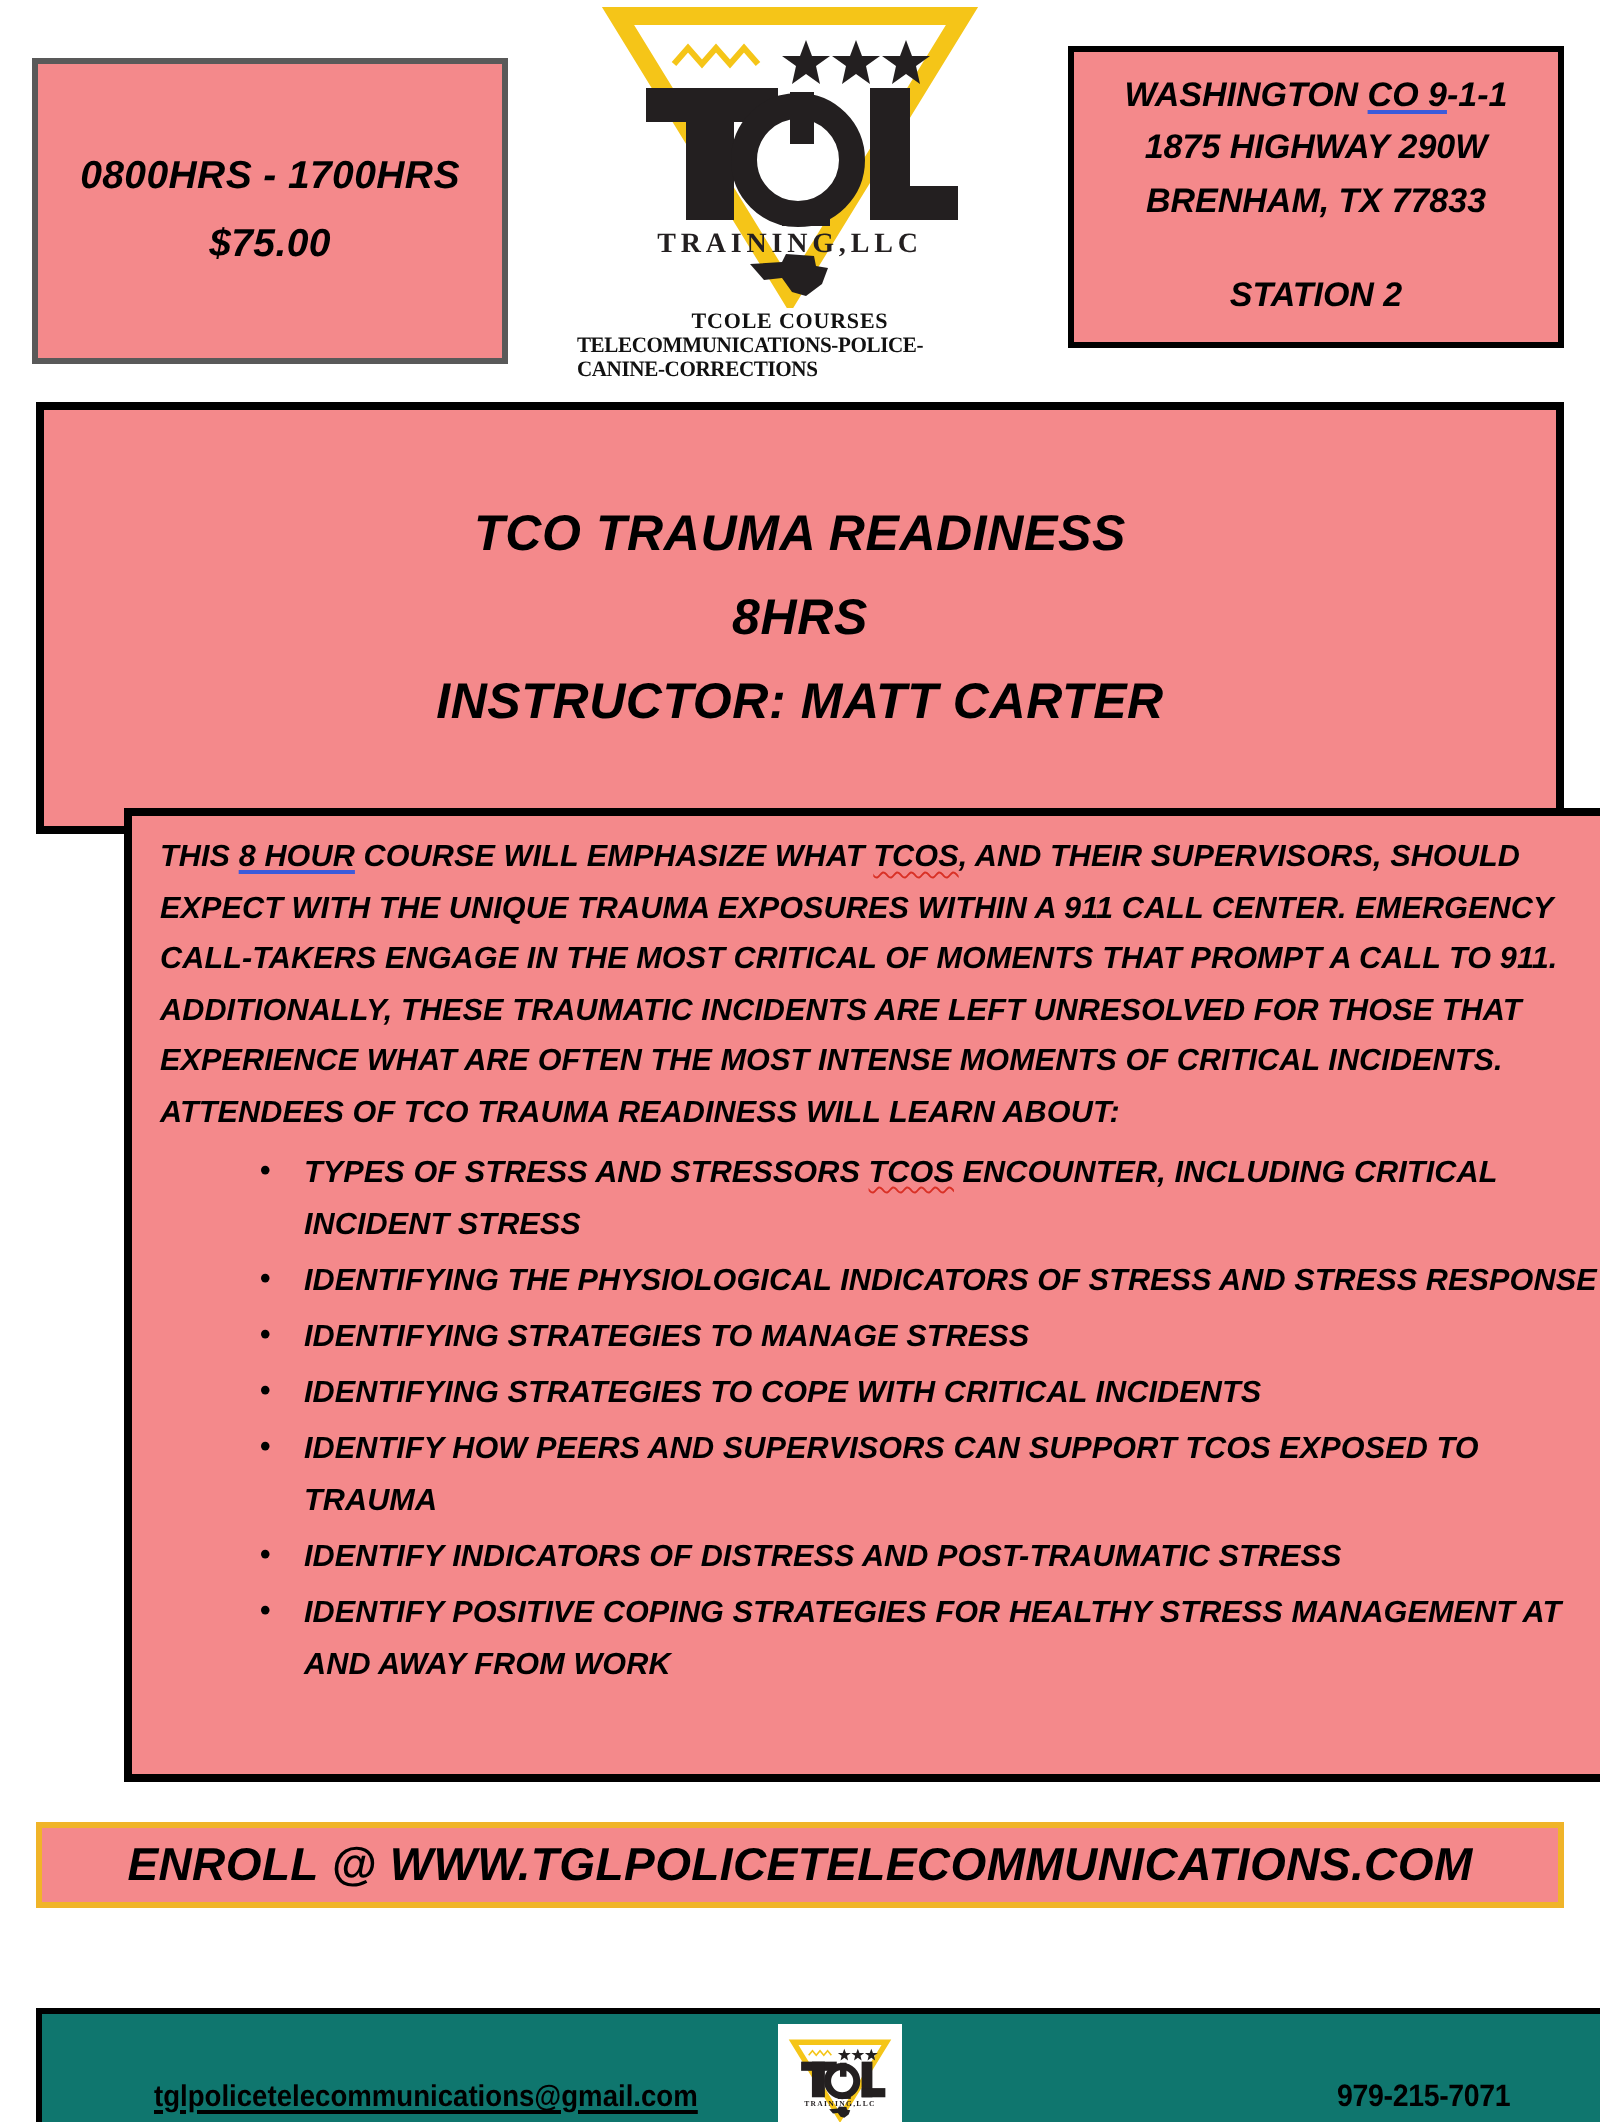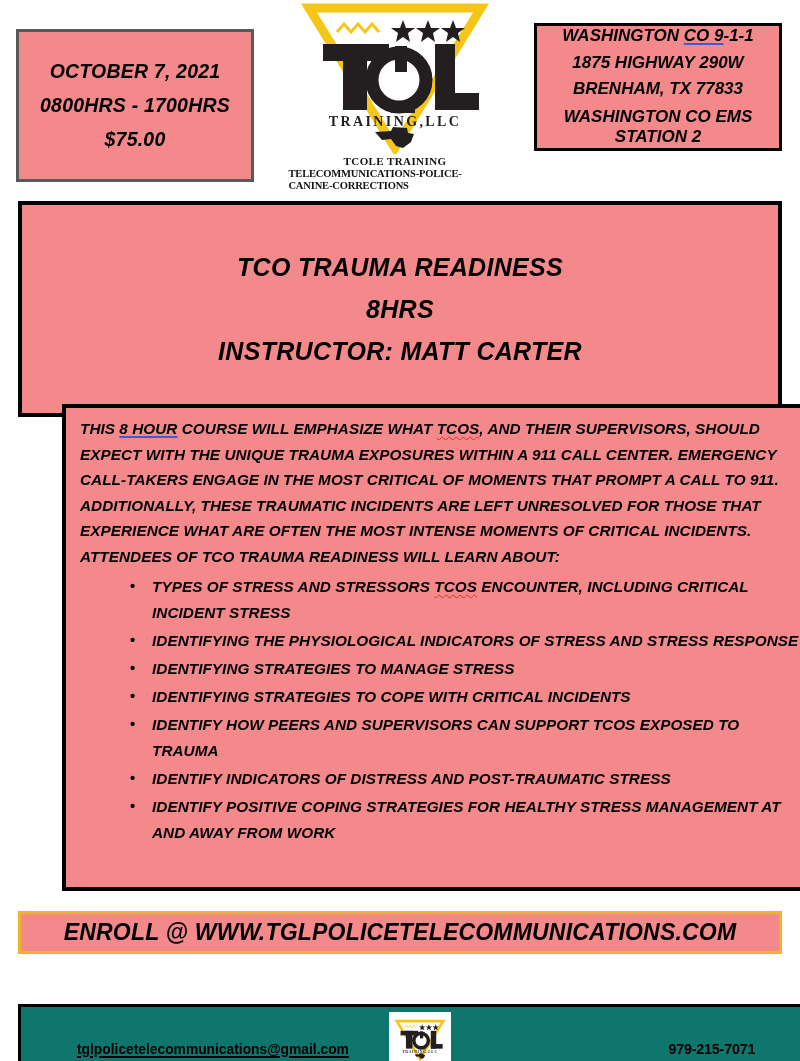--- a/index.html
+++ b/index.html
@@ -76,21 +76,21 @@
     font-stretch: condensed;
     font-size: 11px;
     letter-spacing: -.2px;
     color: #111;
     transform: scaleX(.96);
   }
 
   .addr-box {
     position: absolute;
     left: 534px; top: 23px;
-    width: 248px; height: 128px;
+    width: 248px; height: 151px;
     background: #F4898B;
     border: 3px solid #000;
     box-sizing: border-box;
     display: flex;
     flex-direction: column;
     align-items: center;
     justify-content: center;
     gap: 8px;
     padding: 4px 6px;
   }
@@ -240,21 +240,20 @@
     transform-origin: right center;
     white-space: nowrap;
   }
 </style>
 </head>
 <body>
 
 <div class="header-row">
 
   <div class="date-box">
-    <div class="caps date-line">October 7, 2021</div>
     <div class="caps date-line">0800hrs - 1700hrs</div>
     <div class="caps date-line">$75.00</div>
   </div>
 
   <div class="logo-wrap">
     <svg class="logo-mark" viewBox="0 0 200 152">
 
       <path d="M14 6 L186 6 L100 146 Z" fill="none" stroke="#F5C518" stroke-width="9"></path>
 
       <polyline points="42,30 49,22 56,30 63,22 70,30 77,22 84,30" fill="none" stroke="#F5C518" stroke-width="3"></polyline>
@@ -278,29 +277,29 @@
 
       <g fill="#231F20">
         <rect x="140" y="42" width="20" height="66"></rect>
         <rect x="140" y="91" width="44" height="17"></rect>
       </g>
 
       <text x="100" y="124" text-anchor="middle" font-family="Liberation Serif, serif" font-size="14" font-weight="bold" letter-spacing="2.4" fill="#231F20">TRAINING,LLC</text>
 
       <path d="M80 130 L96 129 L98 125 L112 126 L113 131 L119 132 L116 140 L108 146 L101 144 L96 137 L87 138 Z" fill="#231F20"></path>
     </svg>
-    <div class="logo-sub1">TCOLE TRAINING</div>
+    <div class="logo-sub1">TCOLE COURSES</div>
     <div class="logo-sub2">TELECOMMUNICATIONS-POLICE-CANINE-CORRECTIONS</div>
   </div>
 
   <div class="addr-box">
     <div class="caps addr-line"><span>Washington </span><span class="blue-ul">Co  9</span><span>-1-1</span></div>
     <div class="caps addr-line">1875 Highway 290W</div>
     <div class="caps addr-line">Brenham, TX  77833</div>
-    <div class="caps addr-line two"><span>Washington Co EMS</span><br><span>Station 2</span></div>
+    <div class="caps addr-line two"><br><span>Station 2</span></div>
   </div>
 </div>
 
 <div class="title-box">
   <div class="caps title-line">TCO Trauma Readiness</div>
   <div class="caps title-line">8hrs</div>
   <div class="caps title-line">Instructor:  Matt Carter</div>
 </div>
 
 <div class="body-box">

